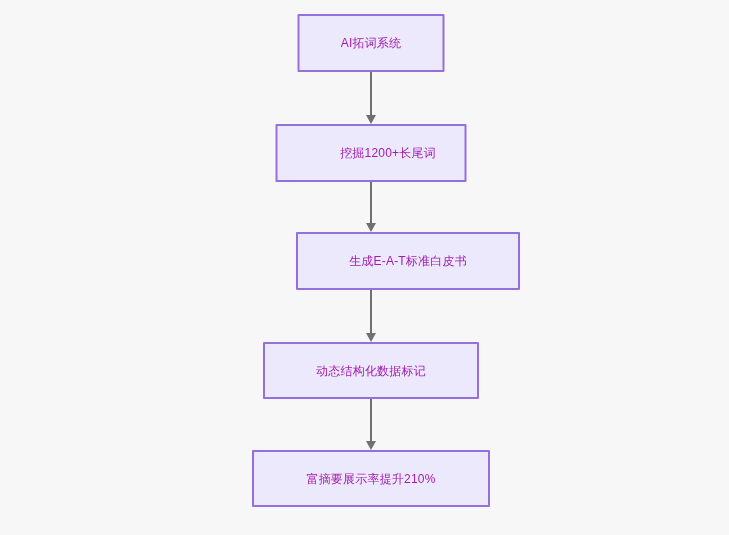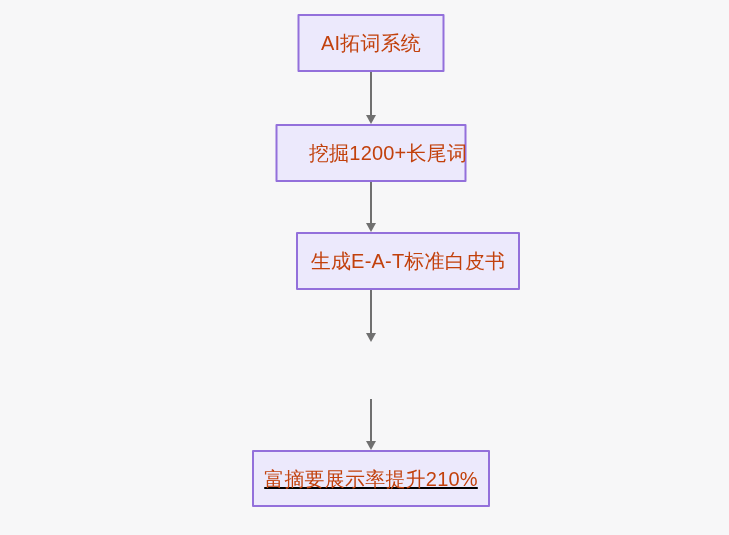--- a/index.html
+++ b/index.html
@@ -27,33 +27,33 @@
     display: flex;
     align-items: center;
     justify-content: center;
     background: #ece9fc;
     border: 2px solid #9370db;
     border-radius: 1px;
     transform: translateX(-50%);
     left: 371px;
   }
   .node-label {
-    font-size: 20px;
+    font-size: 12px;
     line-height: 1;
-    color: #c2410c;
+    color: #a21caf;
     letter-spacing: 0.2px;
     white-space: nowrap;
     user-select: none;
   }
 
   .node-1 { top: 14px;  width: 147px; height: 58px; }
   .node-2 { top: 124px; width: 191px; height: 58px; padding-left: 34px; }
   .node-3 { top: 232px; width: 224px; height: 58px; margin-left: 37px; }
   .node-4 { top: 342px; width: 216px; height: 57px; }
-  .node-5 { top: 450px; width: 238px; height: 57px; text-decoration: underline; }
+  .node-5 { top: 450px; width: 238px; height: 57px; }
 
   
   .edge {
     position: absolute;
     left: 371px;
     transform: translateX(-50%);
     width: 16px;
   }
   .edge .edge-line {
     position: absolute;
@@ -109,20 +109,23 @@
 
   <div class="node node-3">
     <span class="node-label">生成E-A-T标准白皮书</span>
   </div>
 
   <div class="edge edge-3">
     <div class="edge-line"></div>
     <div class="edge-head"></div>
   </div>
 
+  <div class="node node-4">
+    <span class="node-label">动态结构化数据标记</span>
+  </div>
 
   <div class="edge edge-4">
     <div class="edge-line"></div>
     <div class="edge-head"></div>
   </div>
 
   <div class="node node-5">
     <span class="node-label">富摘要展示率提升210%</span>
   </div>
 

